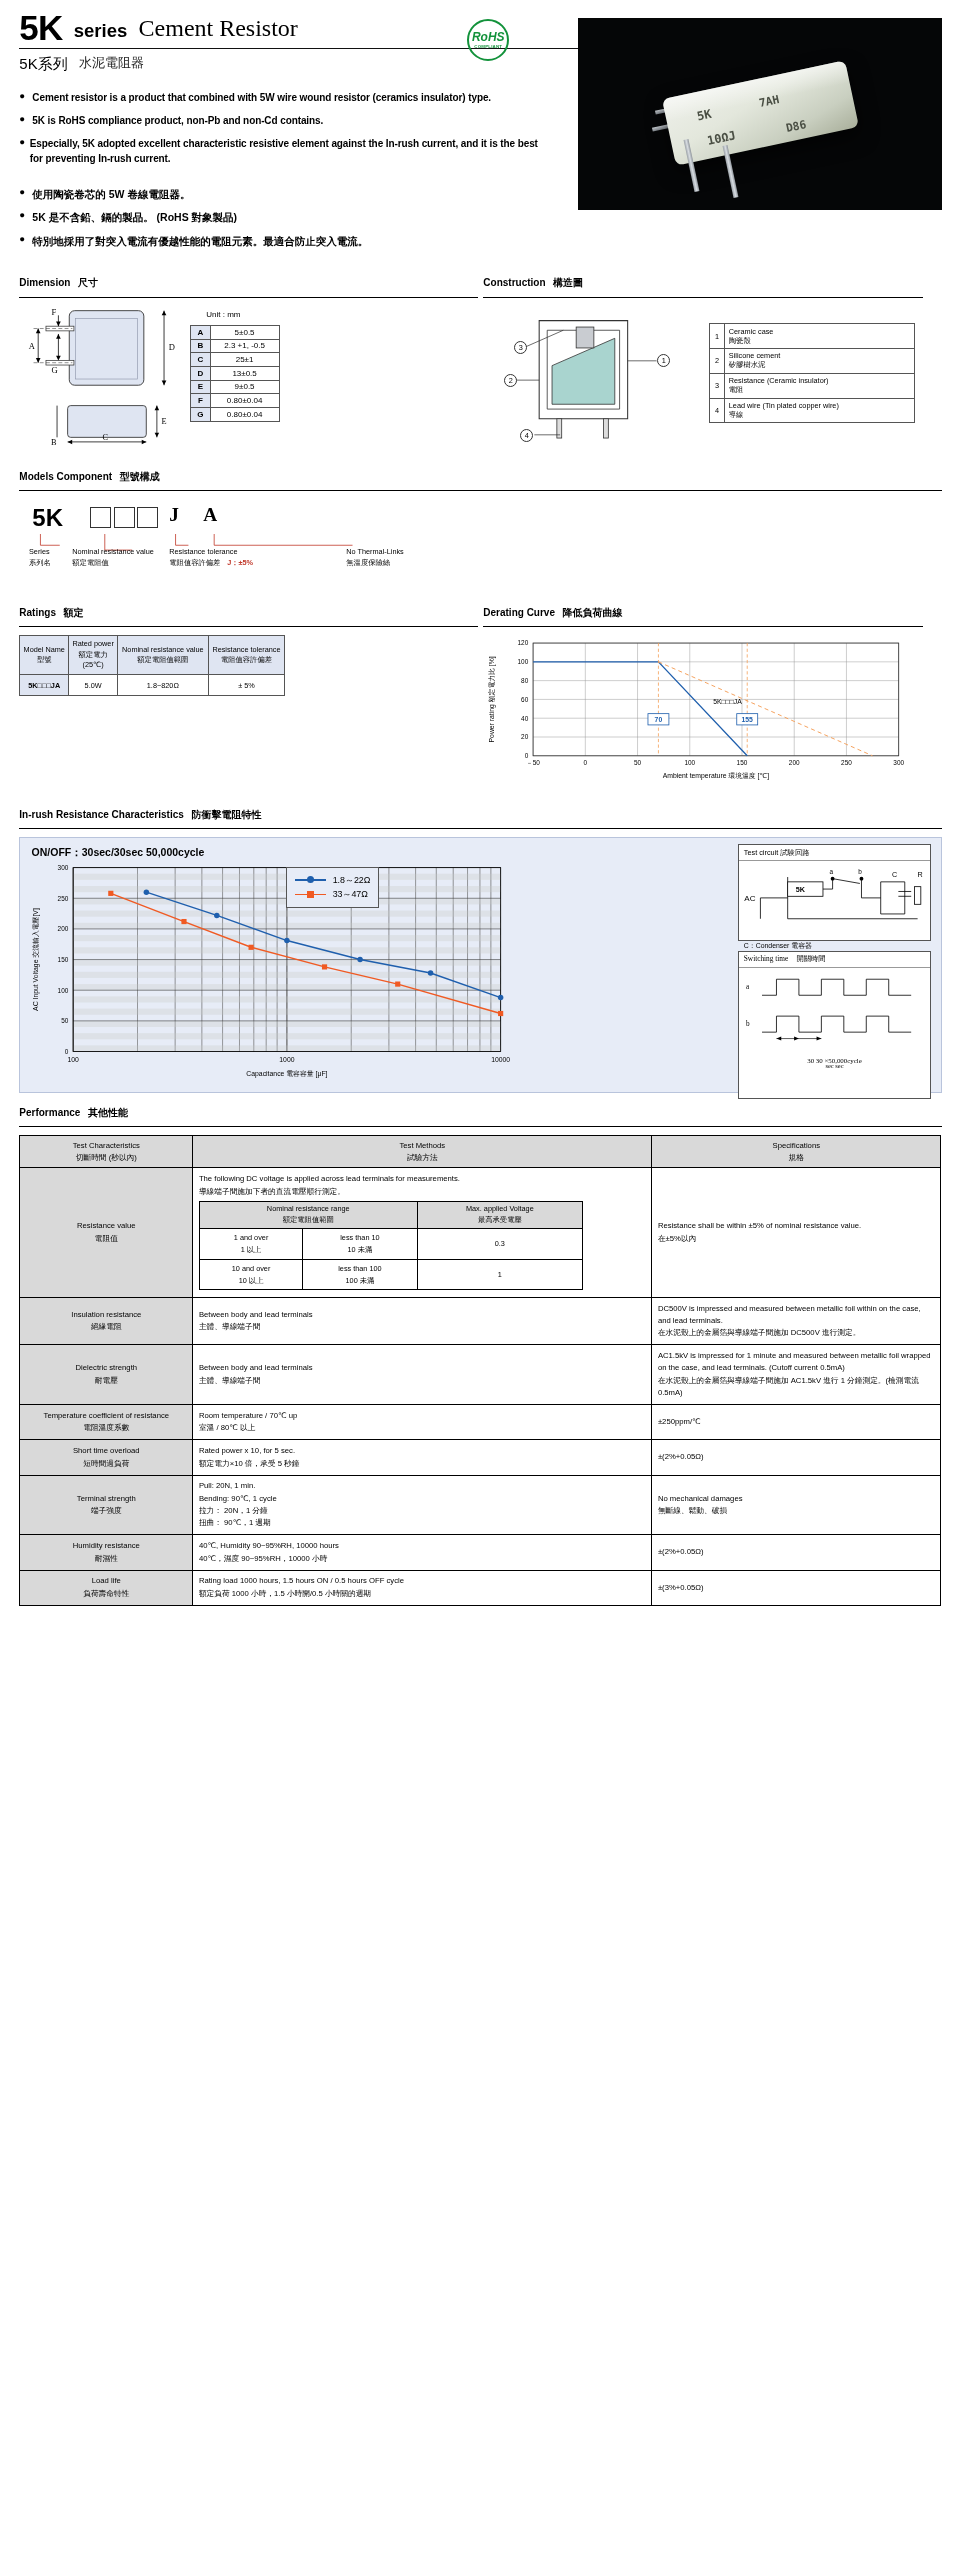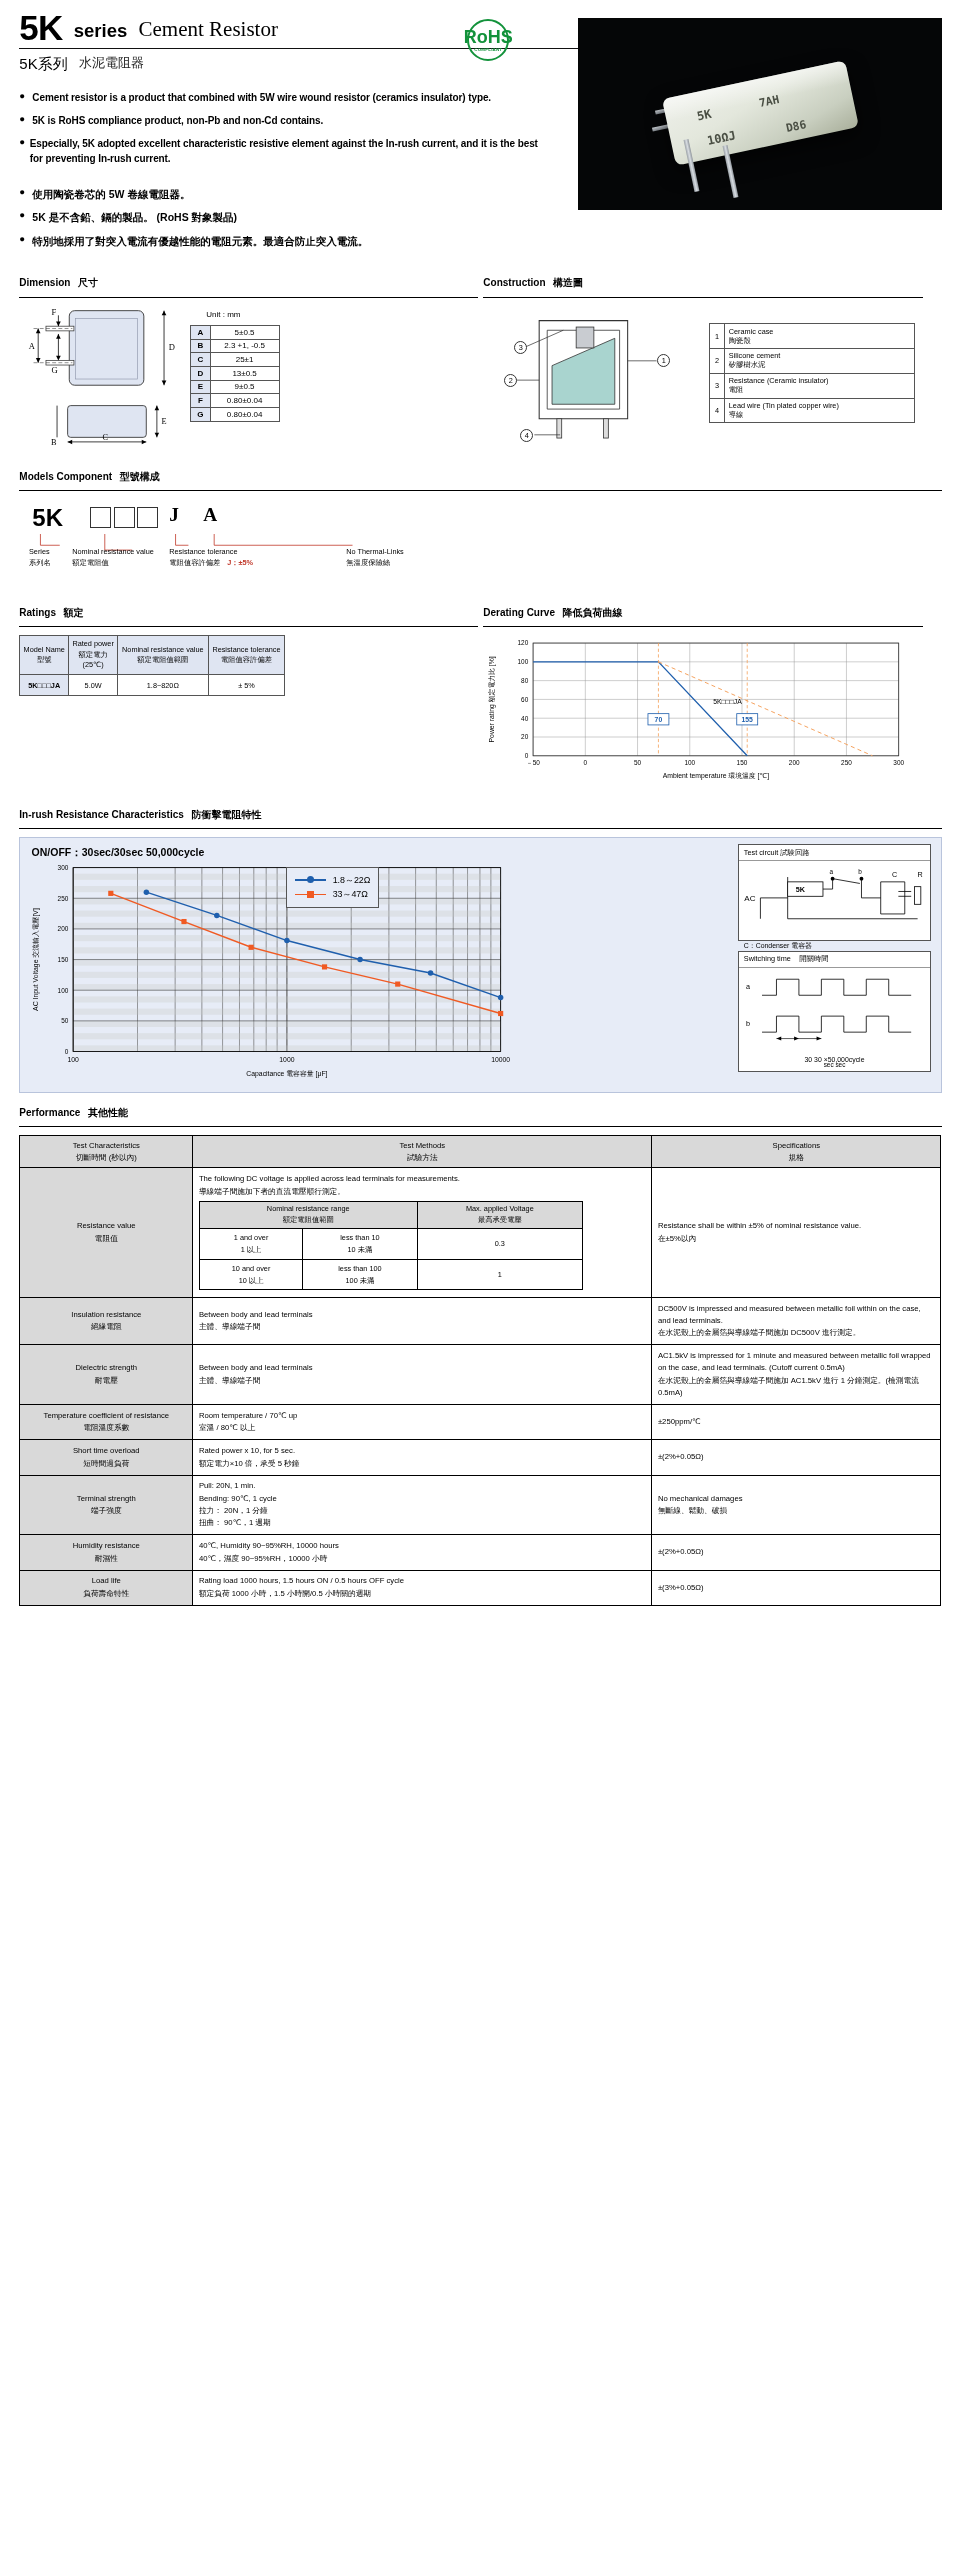--- a/index.html
+++ b/index.html
@@ -12,30 +12,30 @@
     position: relative;
     overflow: hidden;
   }
   .page { position: relative; width:961px; height:2576px; padding: 0 19.3px; }
 
   
   .hdr { position:relative; padding-top: 11.3px; }
   .hdr-title { display:flex; align-items:flex-end; gap:11.3px; }
   .t5k { font-size: 35px; font-weight:bold; letter-spacing:-0.8px; line-height:0.95; }
   .tseries { font-size: 18.5px; font-weight:bold; padding-bottom:2.4px; }
-  .tcement { font-size: 21px; font-family:"Liberation Serif", serif; padding-bottom:2.4px; }
+  .tcement { font-size: 24px; font-family:"Liberation Serif", serif; padding-bottom:2.4px; }
   .hdr-rule { border-bottom: 1.6px solid #111; width: 564px; margin: 3.2px 0 4.8px 0; }
   .hdr-sub { display:flex; align-items:flex-end; gap:11.3px; }
   .t5kcn { font-size:15px; }
   .tcn { font-size:13px; color:#222; padding-bottom:2.4px; }
 
   .rohs { position:absolute; left:448px; top:19.3px; width:63px; height:50px; }
   .rohs-circle { width:42px;height:42px;border-radius:50%;border:2.4px solid #13923b; position:absolute; left:0; top:0;
      display:flex;align-items:center;justify-content:center;flex-direction:column; }
-  .rohs-circle span { color:#13923b; font-weight:bold; font-size:18px; line-height:1; }
+  .rohs-circle span { color:#13923b; font-weight:bold; font-size:12px; line-height:1;font-style:italic; }
   .rohs-circle small { color:#13923b; font-weight:bold; font-size:4.4px; letter-spacing:0.2px; margin-top:0.8px;}
 
   
   .bullets { margin-top: 16px; width: 532px; }
   .bl { display:flex; margin-bottom: 7.3px; }
   .bl .dot { width:13px; font-size:9.7px; line-height:1.25; }
   .bl .txt { font-size:10px; font-weight:bold; line-height:1.55; letter-spacing:-0.1px; }
   .bl.cn .txt { font-weight:bold; font-size:10.5px; letter-spacing:0px; }
   .bullets-cn { margin-top: 19.3px; }
 
@@ -106,21 +106,21 @@
   .derate { position:relative; width:440px; height:158px; }
 
   
   .inrush-box { background:#e7ecf7; border:0.8px solid #b9c4dc; padding:8px 11.3px 6.4px 11.3px; position:relative; height:256px; }
   .inrush-title { font-size:10.5px; font-weight:bold; margin-bottom:1.6px;}
   .legend-box { position:absolute; left:266px; top:29px; border:0.8px solid #555; background:#e7ecf7; padding:4.8px 8px; font-size:8.9px;}
   .legend-row { display:flex; align-items:center; gap:6.4px; height:14.5px;}
   .lg-line { width:31px; height:1.6px; position:relative; }
   .lg-line i { position:absolute; left:11.3px; top:-3.2px; width:7.3px;height:7.3px; }
   .testcirc { position:absolute; right:9.7px; top:6.4px; width:193px; border:0.8px solid #555; background:#fff; height:97px;}
-  .switchbox { position:absolute; right:9.7px; top:113px; width:193px; border:0.8px solid #555; background:#fff; height:121px;}
+  .switchbox { position:absolute; right:9.7px; top:113px; width:193px; border:0.8px solid #555; background:#fff; height:148px;font-family:Liberation Serif, serif;}
 
   
   table.perf { border-collapse:collapse; width:922px; font-size:7.7px; table-layout:fixed;}
   table.perf th { border:1.2px solid #000; background:#d9d9d9; padding:4px 3.2px; font-weight:normal; line-height:1.5;}
   table.perf td { border:0.8px solid #000; padding:4.8px 5.6px; vertical-align:middle; line-height:1.6;}
   table.perf td.cat { background:#d9d9d9; text-align:center; }
   table.perf .en { display:block; }
   table.perf .cn { display:block; }
   table.inner { border-collapse:collapse; font-size:7.3px; width:86%; margin:3.2px 0 1.6px 0;}
   table.inner th { border:1.1px solid #000; background:#d9d9d9; padding:2.4px; font-weight:normal; line-height:1.45;}

